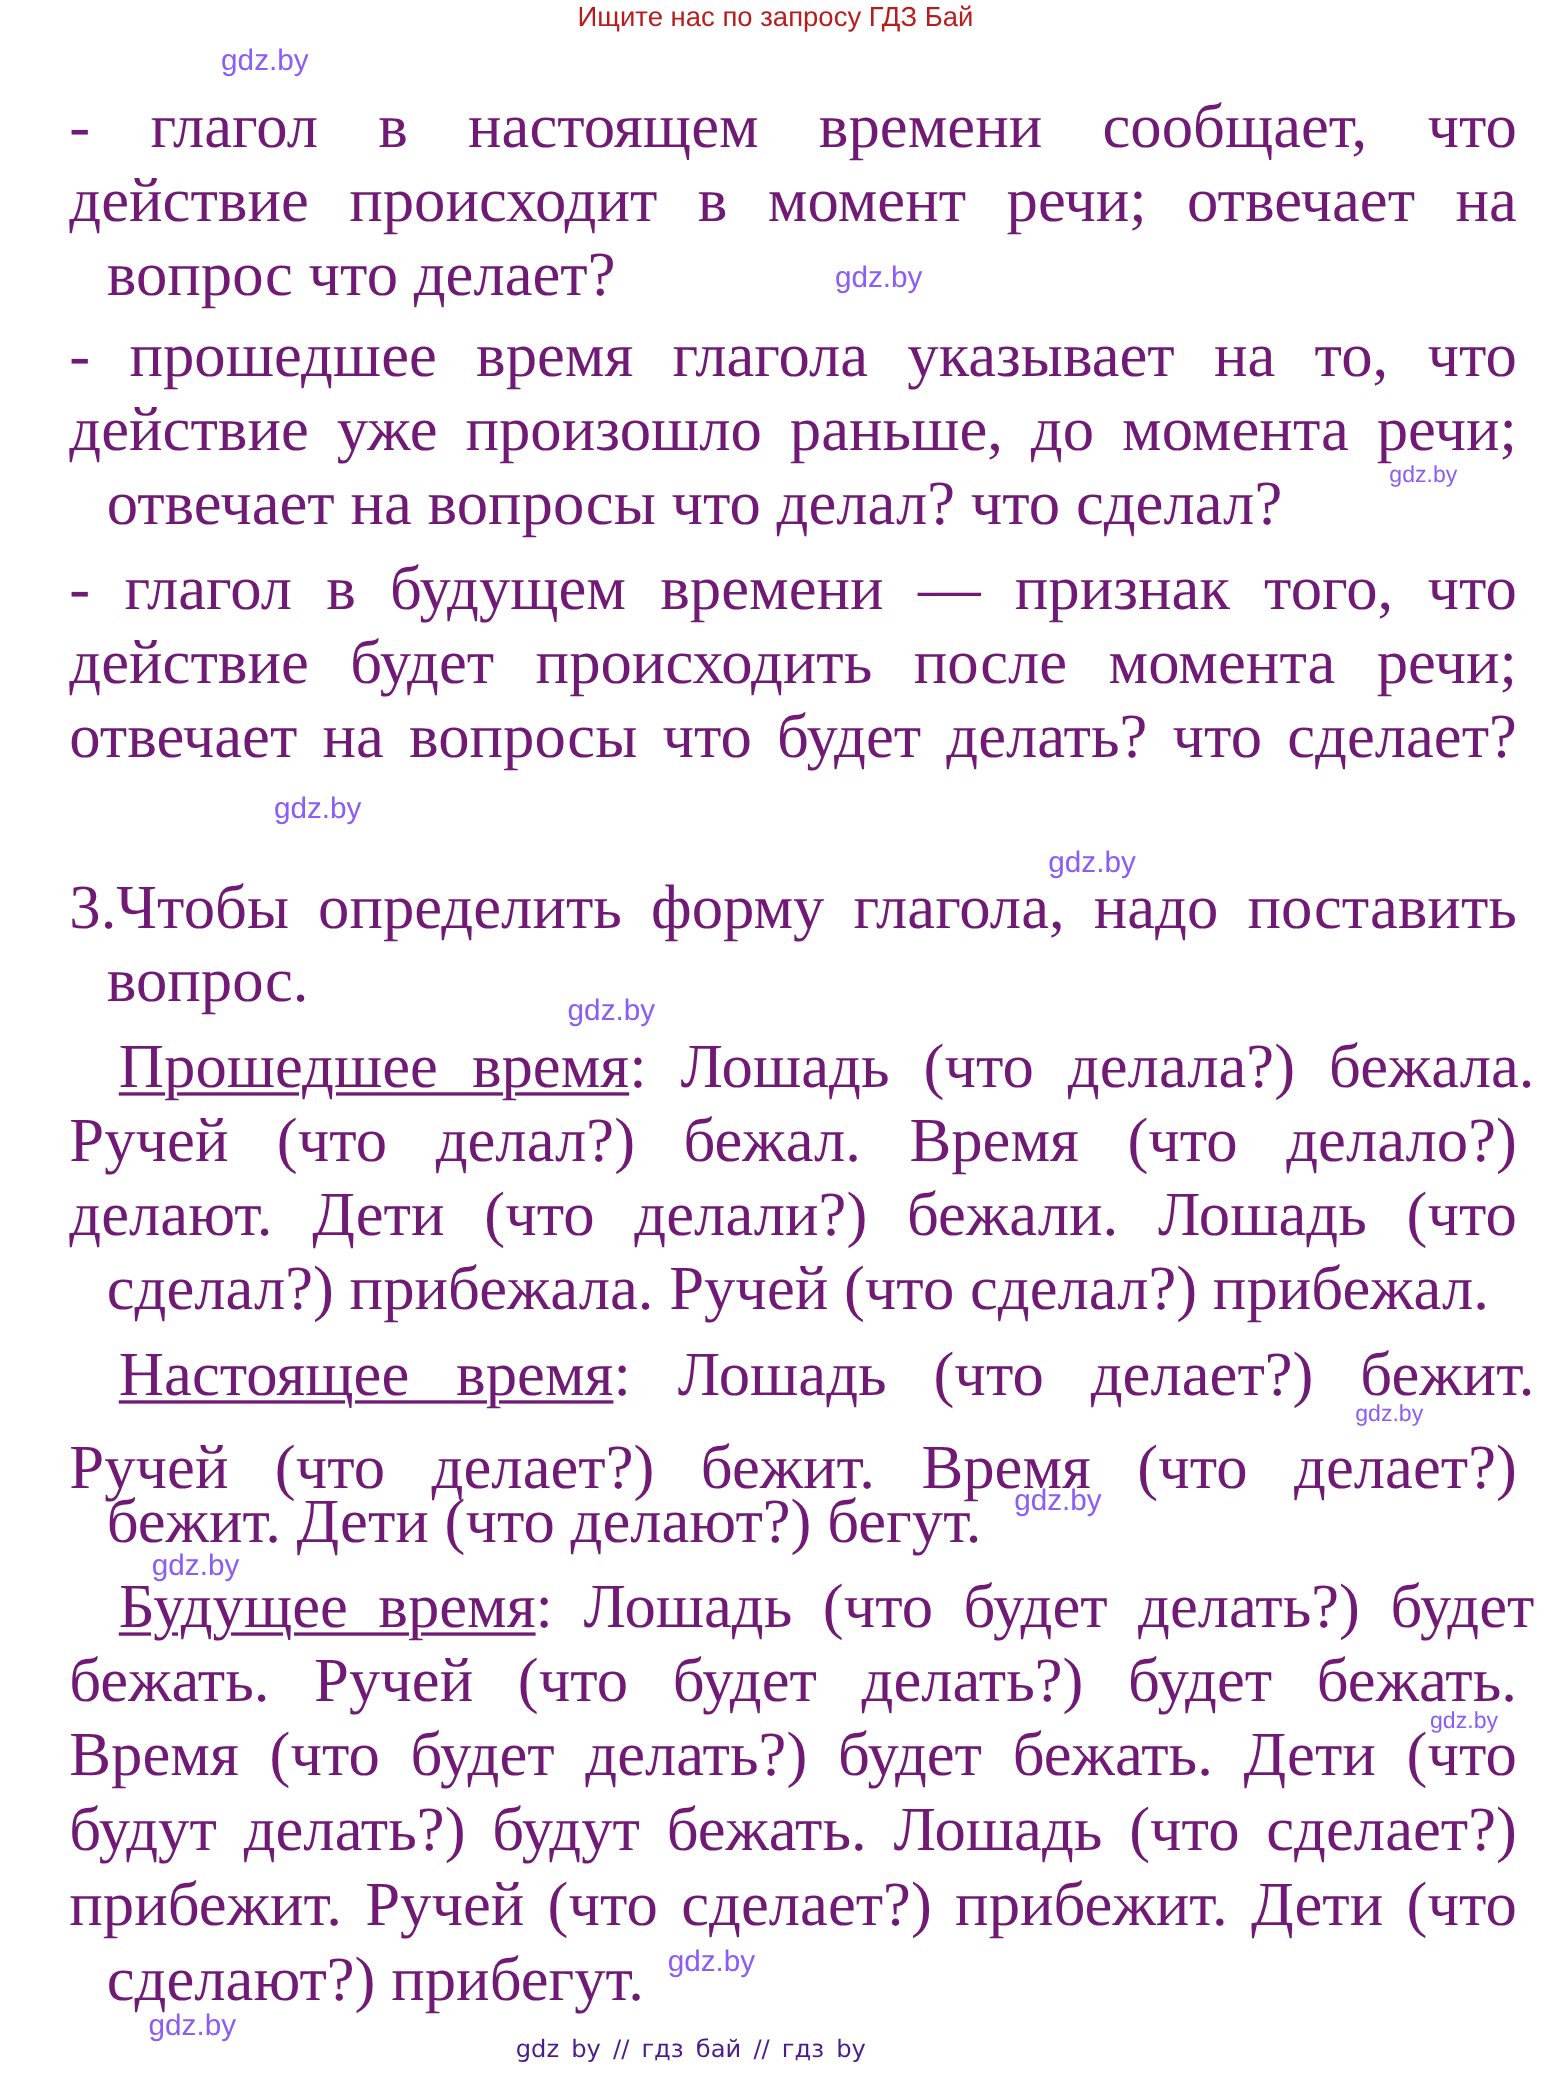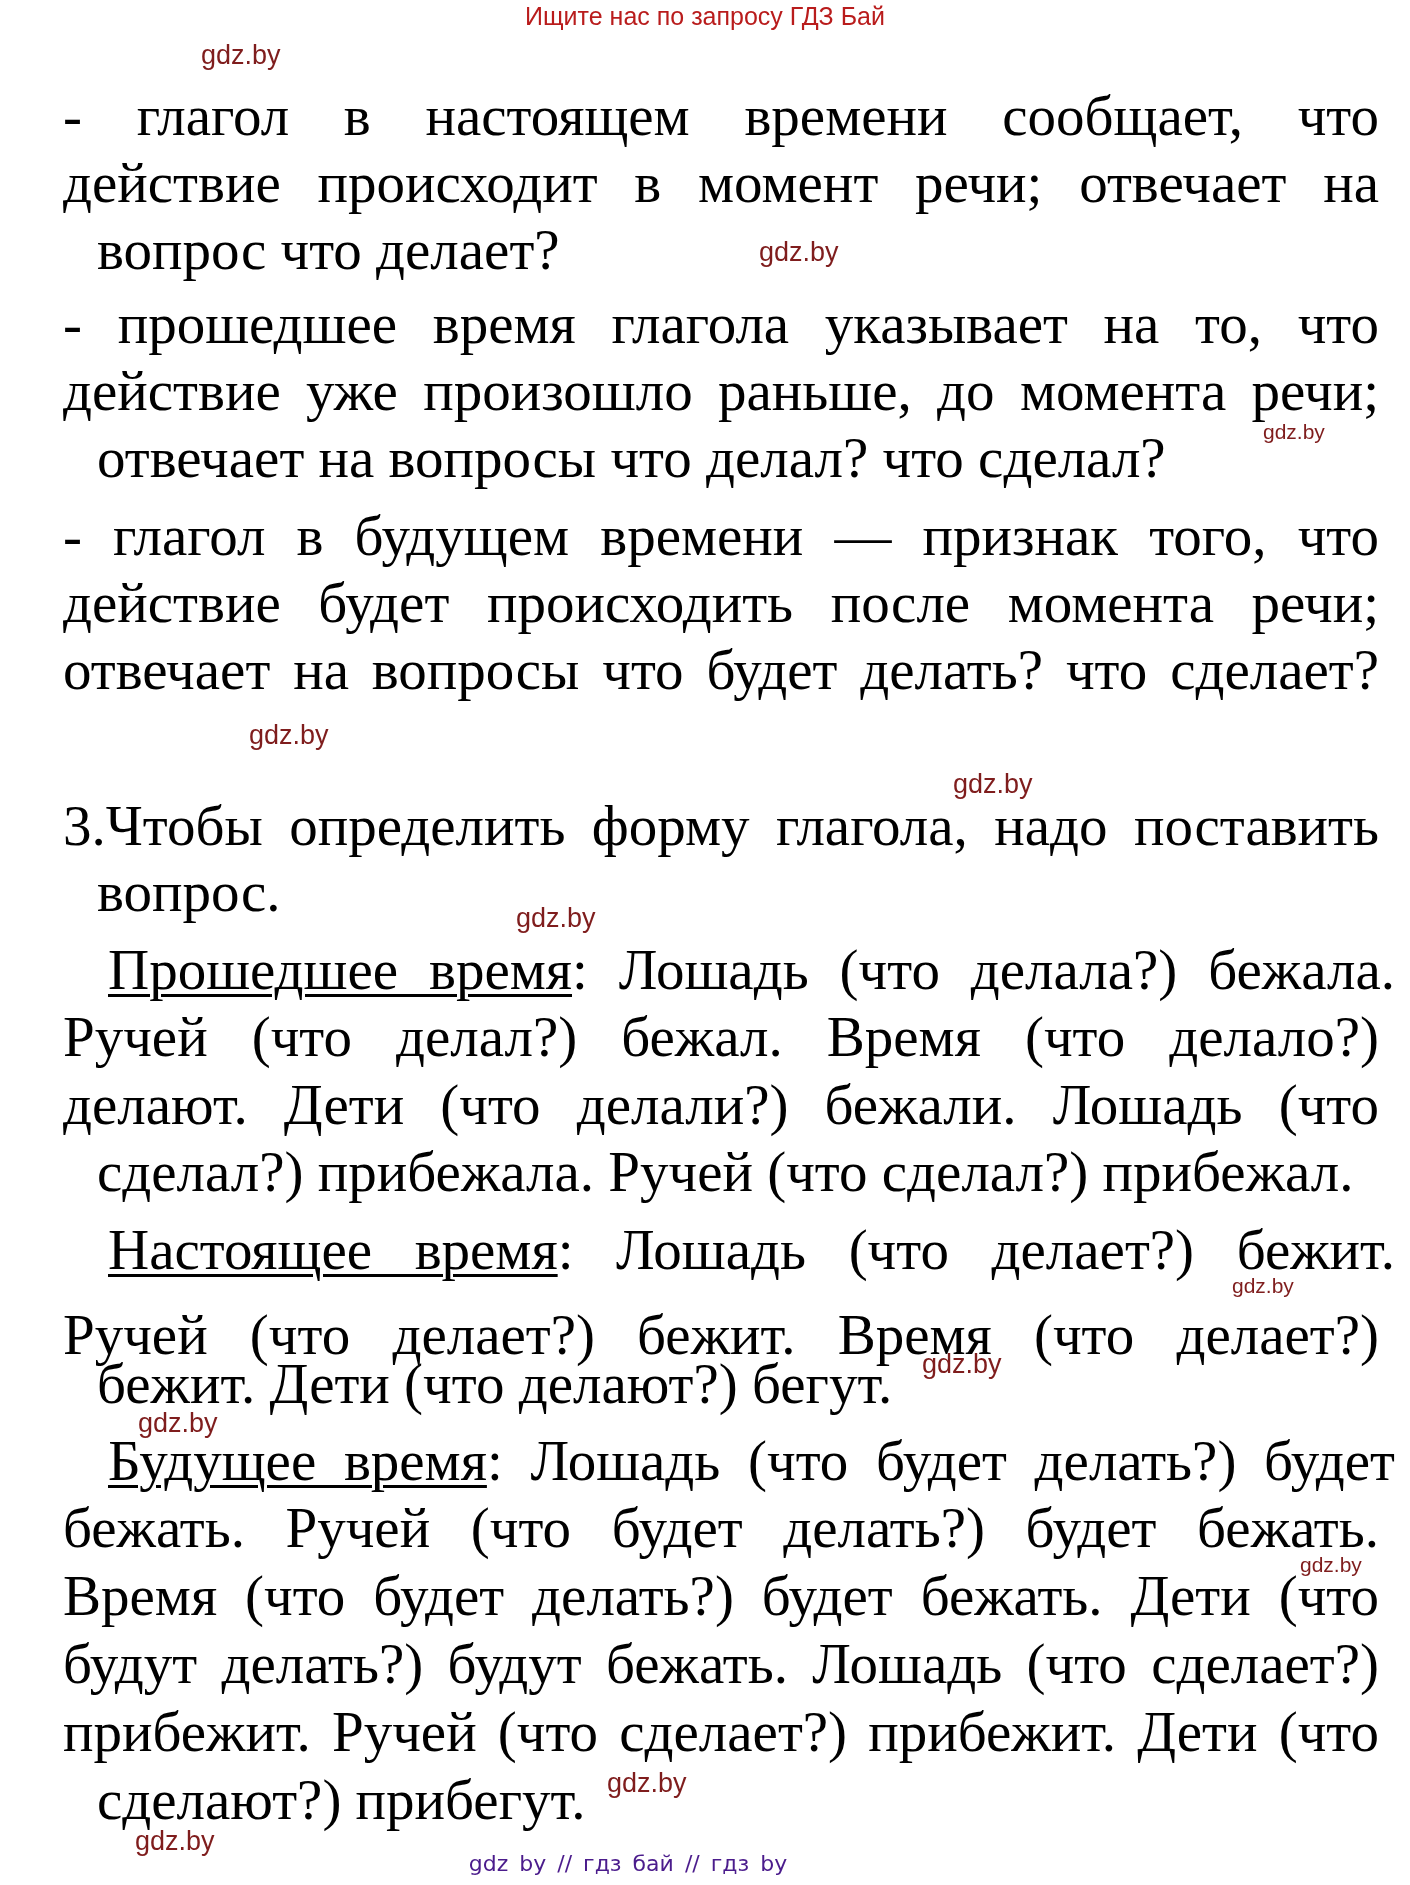--- a/index.html
+++ b/index.html
@@ -9,27 +9,27 @@
     font-family: "Liberation Sans", sans-serif; font-size: 25px; color: #b91c1c;
   }
   .footer {
     position: absolute; left: 0; top: 1851px; width: 1256px; text-align: center;
     font-family: "DejaVu Sans", sans-serif; font-size: 22px; color: #4b1c8c;
     word-spacing: 4px;
   }
   .line {
     position: absolute; left: 63px; width: 1316px;
     font-family: "Liberation Serif", serif; font-size: 57px; line-height: 66px;
-    color: #000000; white-space: nowrap; text-align: justify; text-align-last: justify;
+    color: #701a75; white-space: nowrap; text-align: justify; text-align-last: justify;
   }
   .line.last { text-align-last: left; margin-left: 34px; }
   .line.indent { left: 108px; width: 1287px; }
   .u { text-decoration: underline; text-decoration-thickness: 3px; text-underline-offset: 5px; }
   .wm {
-    position: absolute; font-family: "Liberation Sans", sans-serif; color: #7f1d1d;
+    position: absolute; font-family: "Liberation Sans", sans-serif; color: #8b5cf6;
     font-size: 27px; line-height: 30px; white-space: nowrap;
   }
   .wm.sm { font-size: 21px; line-height: 24px; }
 </style>
 </head>
 <body>
 
 <div class="header">Ищите нас по запросу ГДЗ Бай</div>
 
 <div>

